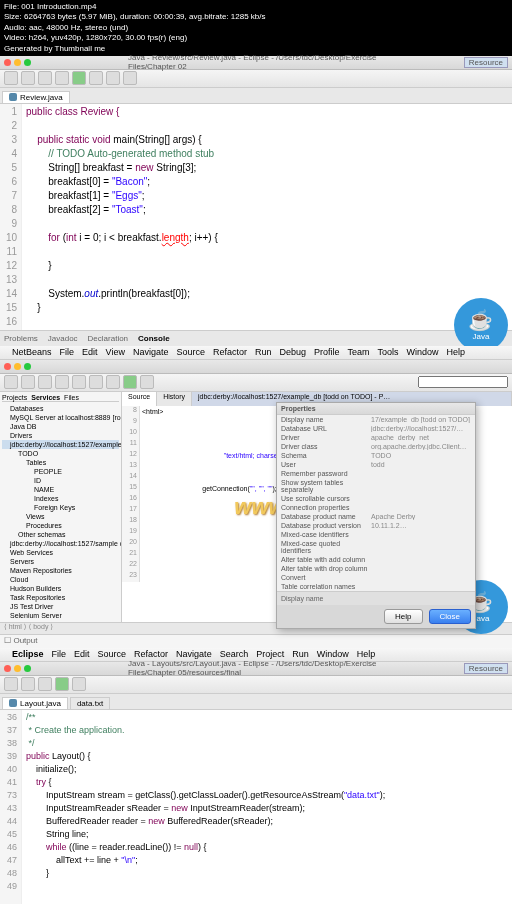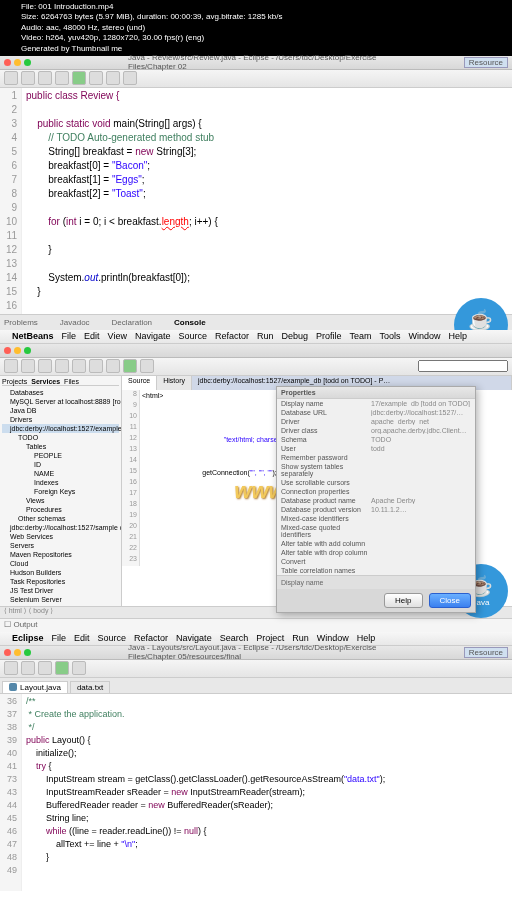--- a/index.html
+++ b/index.html
@@ -1,18 +1,18 @@
 <!DOCTYPE html>
 <html><head>
 <meta charset="utf-8">
 <style>
 * { margin: 0; padding: 0; box-sizing: border-box; font-family: Arial, sans-serif; }
 body { background: #fff; width: 512px; height: 904px; overflow: hidden; font-size: 9px; }
 
-.video-info { background: #000; color: #fff; padding: 2px 21px; font-size: 8px; line-height: 1.3; }
+.video-info { background: #000; color: #fff; padding: 2px 4px; font-size: 8px; line-height: 1.3; }
 .video-info div { white-space: nowrap; }
 
 .mac-menubar { background: linear-gradient(#f7f7f7,#e8e8e8); border-bottom: 1px solid #ccc; height: 14px; display: flex; align-items: center; padding: 0 4px; font-size: 9px; gap: 8px; }
 .mac-menubar .apple { font-size: 10px; }
 
 .window-titlebar { background: linear-gradient(#e8e8e8,#d8d8d8); height: 14px; display: flex; align-items: center; font-size: 8px; color: #555; border-bottom: 1px solid #bbb; position: relative; }
 .traffic-lights { display: flex; gap: 3px; padding: 0 4px; }
 .tl { width: 7px; height: 7px; border-radius: 50%; }
 .tl.red { background: #ff5f56; } .tl.yellow { background: #ffbd2e; } .tl.green { background: #27c93f; }
 .window-title { position: absolute; left: 50%; transform: translateX(-50%); }
@@ -29,21 +29,21 @@
 .editor { background: #fff; display: flex; font-family: Monaco, Consolas, monospace; font-size: 10px; }
 .gutter { background: #f5f5f5; color: #999; text-align: right; padding: 1px 4px; border-right: 1px solid #eee; min-width: 22px; }
 .gutter div { height: 14px; line-height: 14px; }
 .code { padding: 1px 4px; flex: 1; }
 .code pre { font-family: inherit; line-height: 14px; white-space: pre; }
 .kw { color: #7f0055; font-weight: normal; }
 .str { color: #2a00ff; }
 .cm { color: #3f7f5f; }
 .err-mark { color: red; text-decoration: underline wavy red; }
 
-.console-tabs { background: #e8e8e8; height: 16px; border-top: 1px solid #ccc; display: flex; align-items: center; padding: 0 4px; font-size: 8px; gap: 22px; color: #666; }
+.console-tabs { background: #e8e8e8; height: 16px; border-top: 1px solid #ccc; display: flex; align-items: center; padding: 0 4px; font-size: 8px; gap: 10px; color: #666; }
 .console-tabs .sel { color: #000; font-weight: bold; }
 .console-body { background: #fff; padding: 2px 4px; font-size: 9px; }
 .console-body .term { color: #888; font-size: 7px; }
 
 .java-badge { position: absolute; right: 4px; width: 54px; height: 54px; background: #3498db; border-radius: 50%; display: flex; align-items: center; justify-content: center; color: #fff; font-size: 8px; flex-direction:column; }
 .java-badge::before { content: "☕"; font-size: 20px; }
 .nb-body { display: flex; background: #fff; height: 230px; position: relative; }
 .nb-side { width: 122px; background: #f5f5f5; border-right: 1px solid #ccc; font-size: 7px; padding: 2px; overflow: hidden; }
 .nb-side .tree-item { padding: 1px 0 1px 8px; white-space: nowrap; }
 .nb-side .tree-item.l2 { padding-left: 16px; }
@@ -105,20 +105,26 @@
   <div class="toolbar">
     <div class="tool-btn"></div>
     <div class="tool-btn"></div>
     <div class="tool-btn"></div>
     <div class="tool-btn"></div>
     <div class="tool-btn run"></div>
     <div class="tool-btn"></div>
     <div class="tool-btn"></div>
     <div class="tool-btn"></div>
   </div>
+  <div class="tab-bar">
+    <div class="file-tab">
+      <span class="j-icon"></span>
+      <span>Review.java</span>
+    </div>
+  </div>
   <div class="editor">
     <div class="gutter" id="e1-gutter">
         <div>1</div>
         <div>2</div>
         <div>3</div>
         <div>4</div>
         <div>5</div>
         <div>6</div>
         <div>7</div>
         <div>8</div>
@@ -157,21 +163,21 @@
     <span class="sel">Console</span>
   </div>
   <div class="java-badge" style="top:242px">
       <span>Java</span>
     </div>
 </div>
 
 <div class="win">
   <div class="mac-menubar" id="nb-menu">
     <span class="apple"></span>
-  <span style="font-weight: bold;">NetBeans</span>
+  <span style="font-weight: normal;">NetBeans</span>
       <span>File</span>
       <span>Edit</span>
       <span>View</span>
       <span>Navigate</span>
       <span>Source</span>
       <span>Refactor</span>
       <span>Run</span>
       <span>Debug</span>
       <span>Profile</span>
       <span>Team</span>

